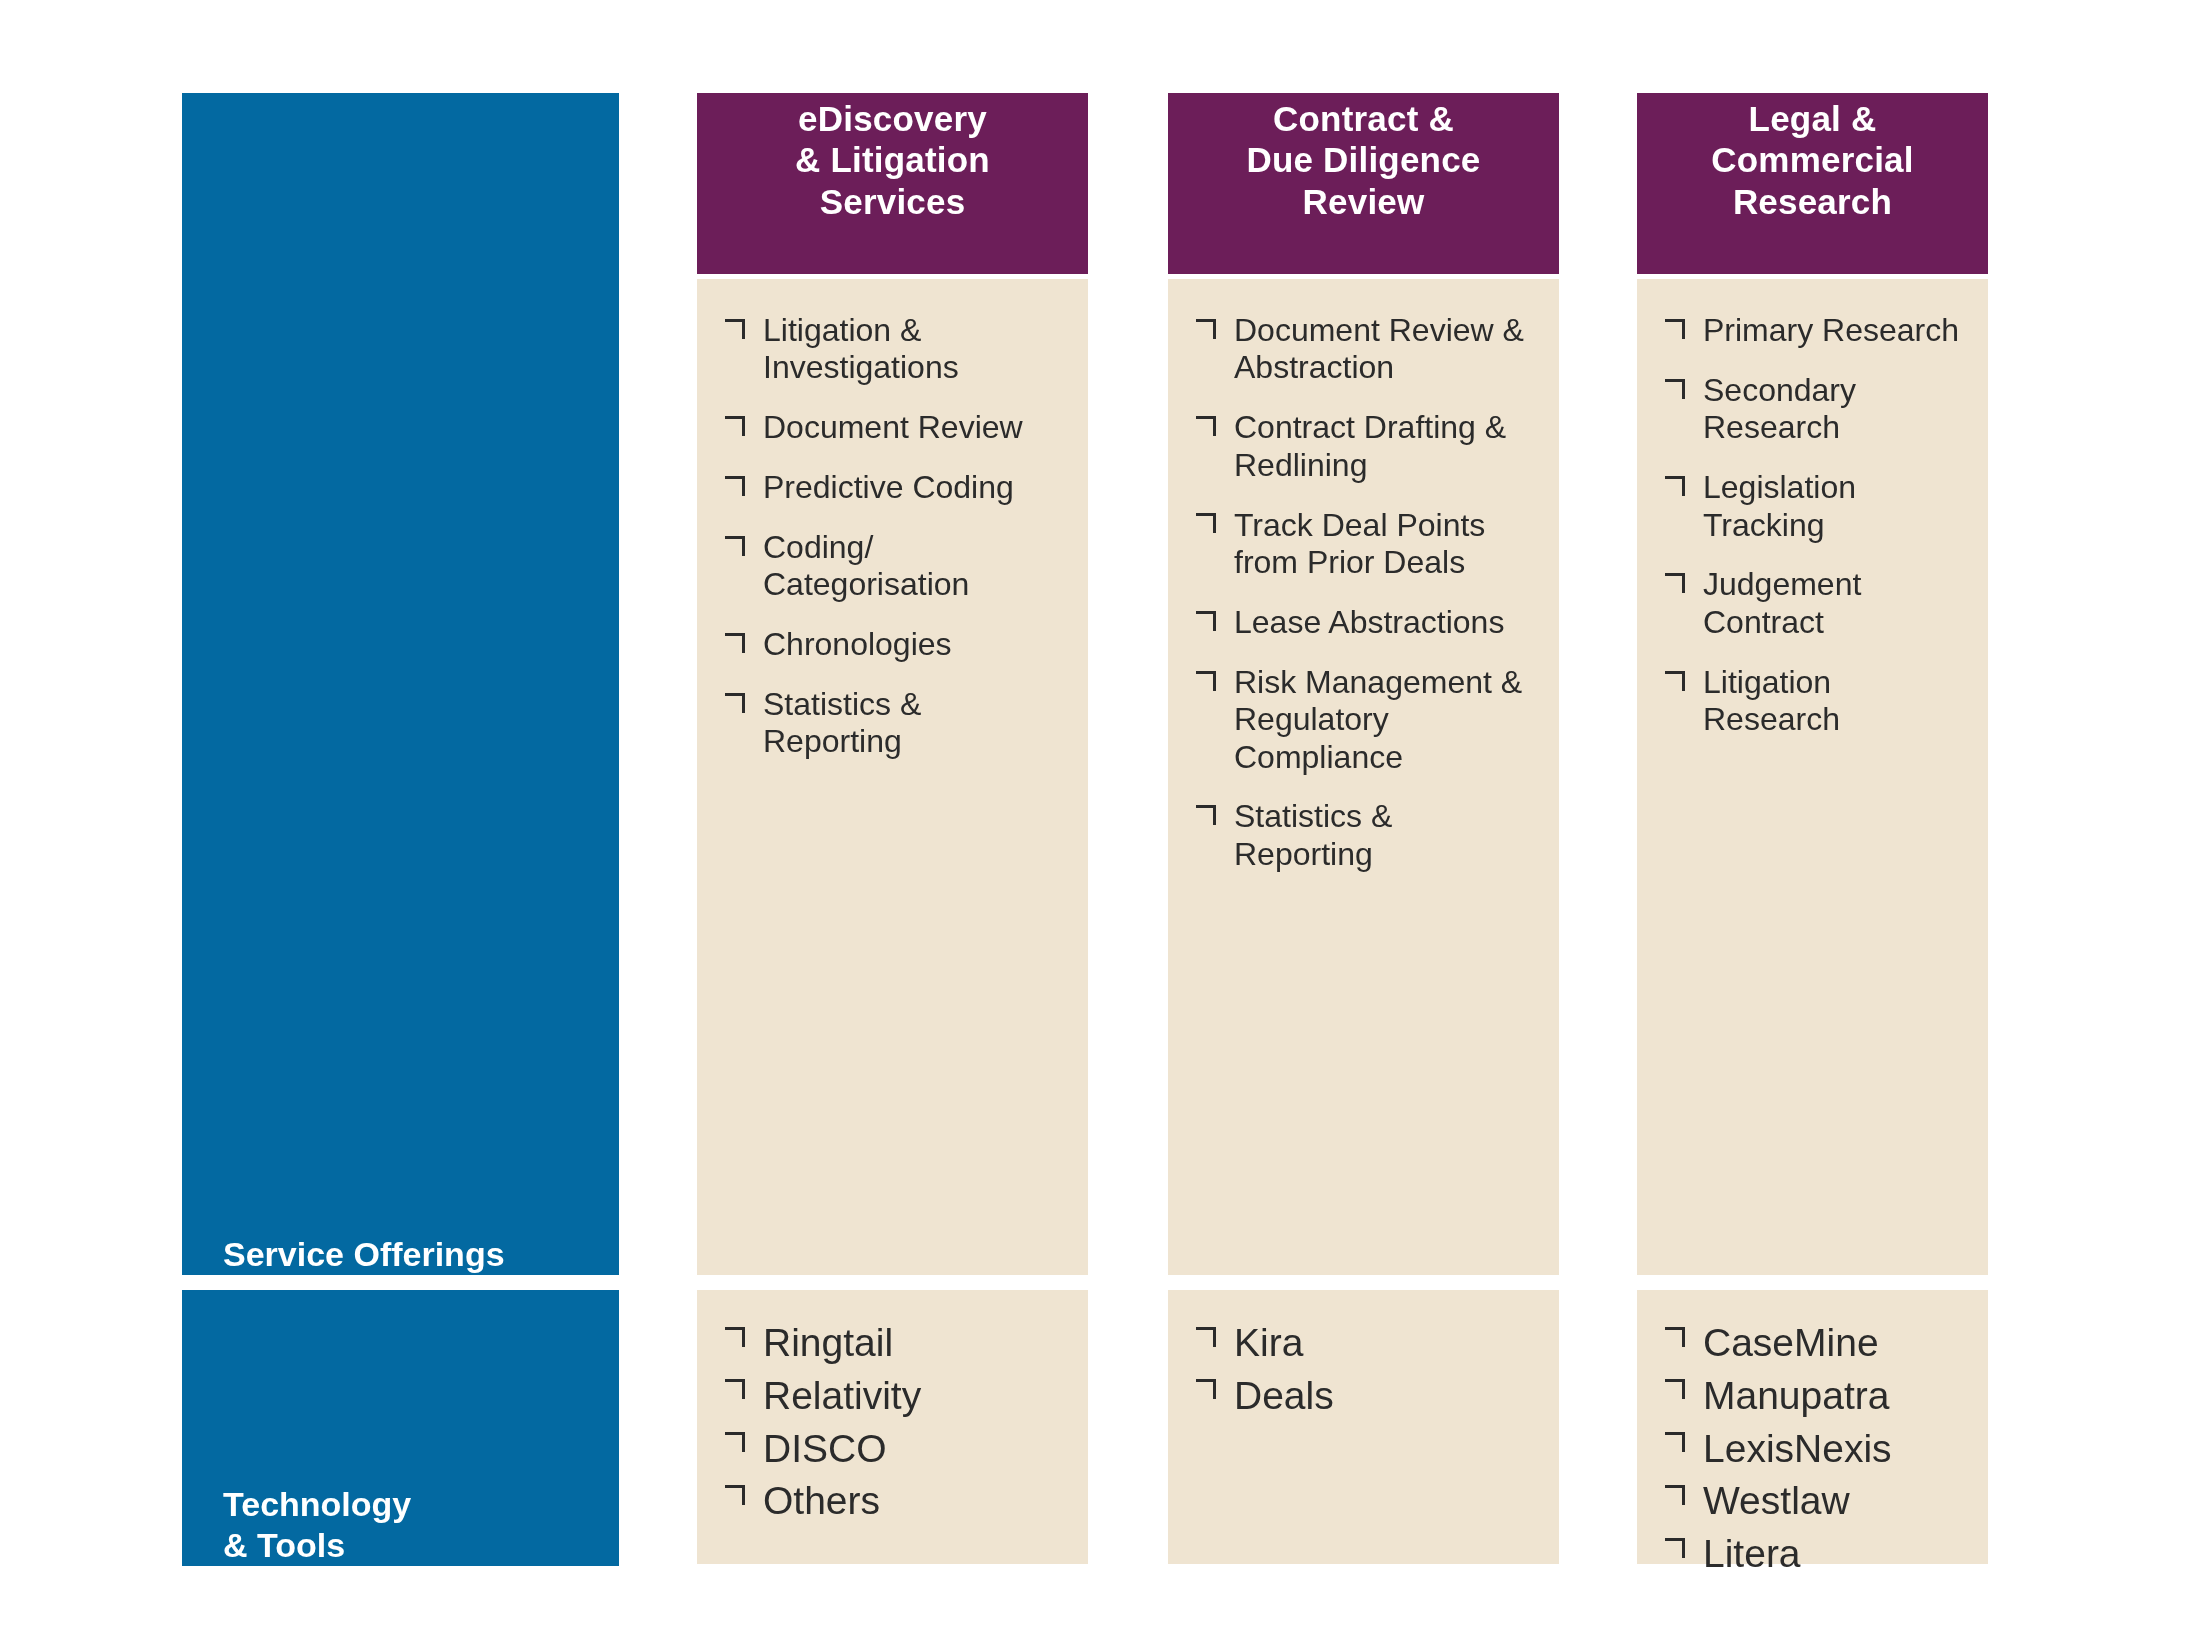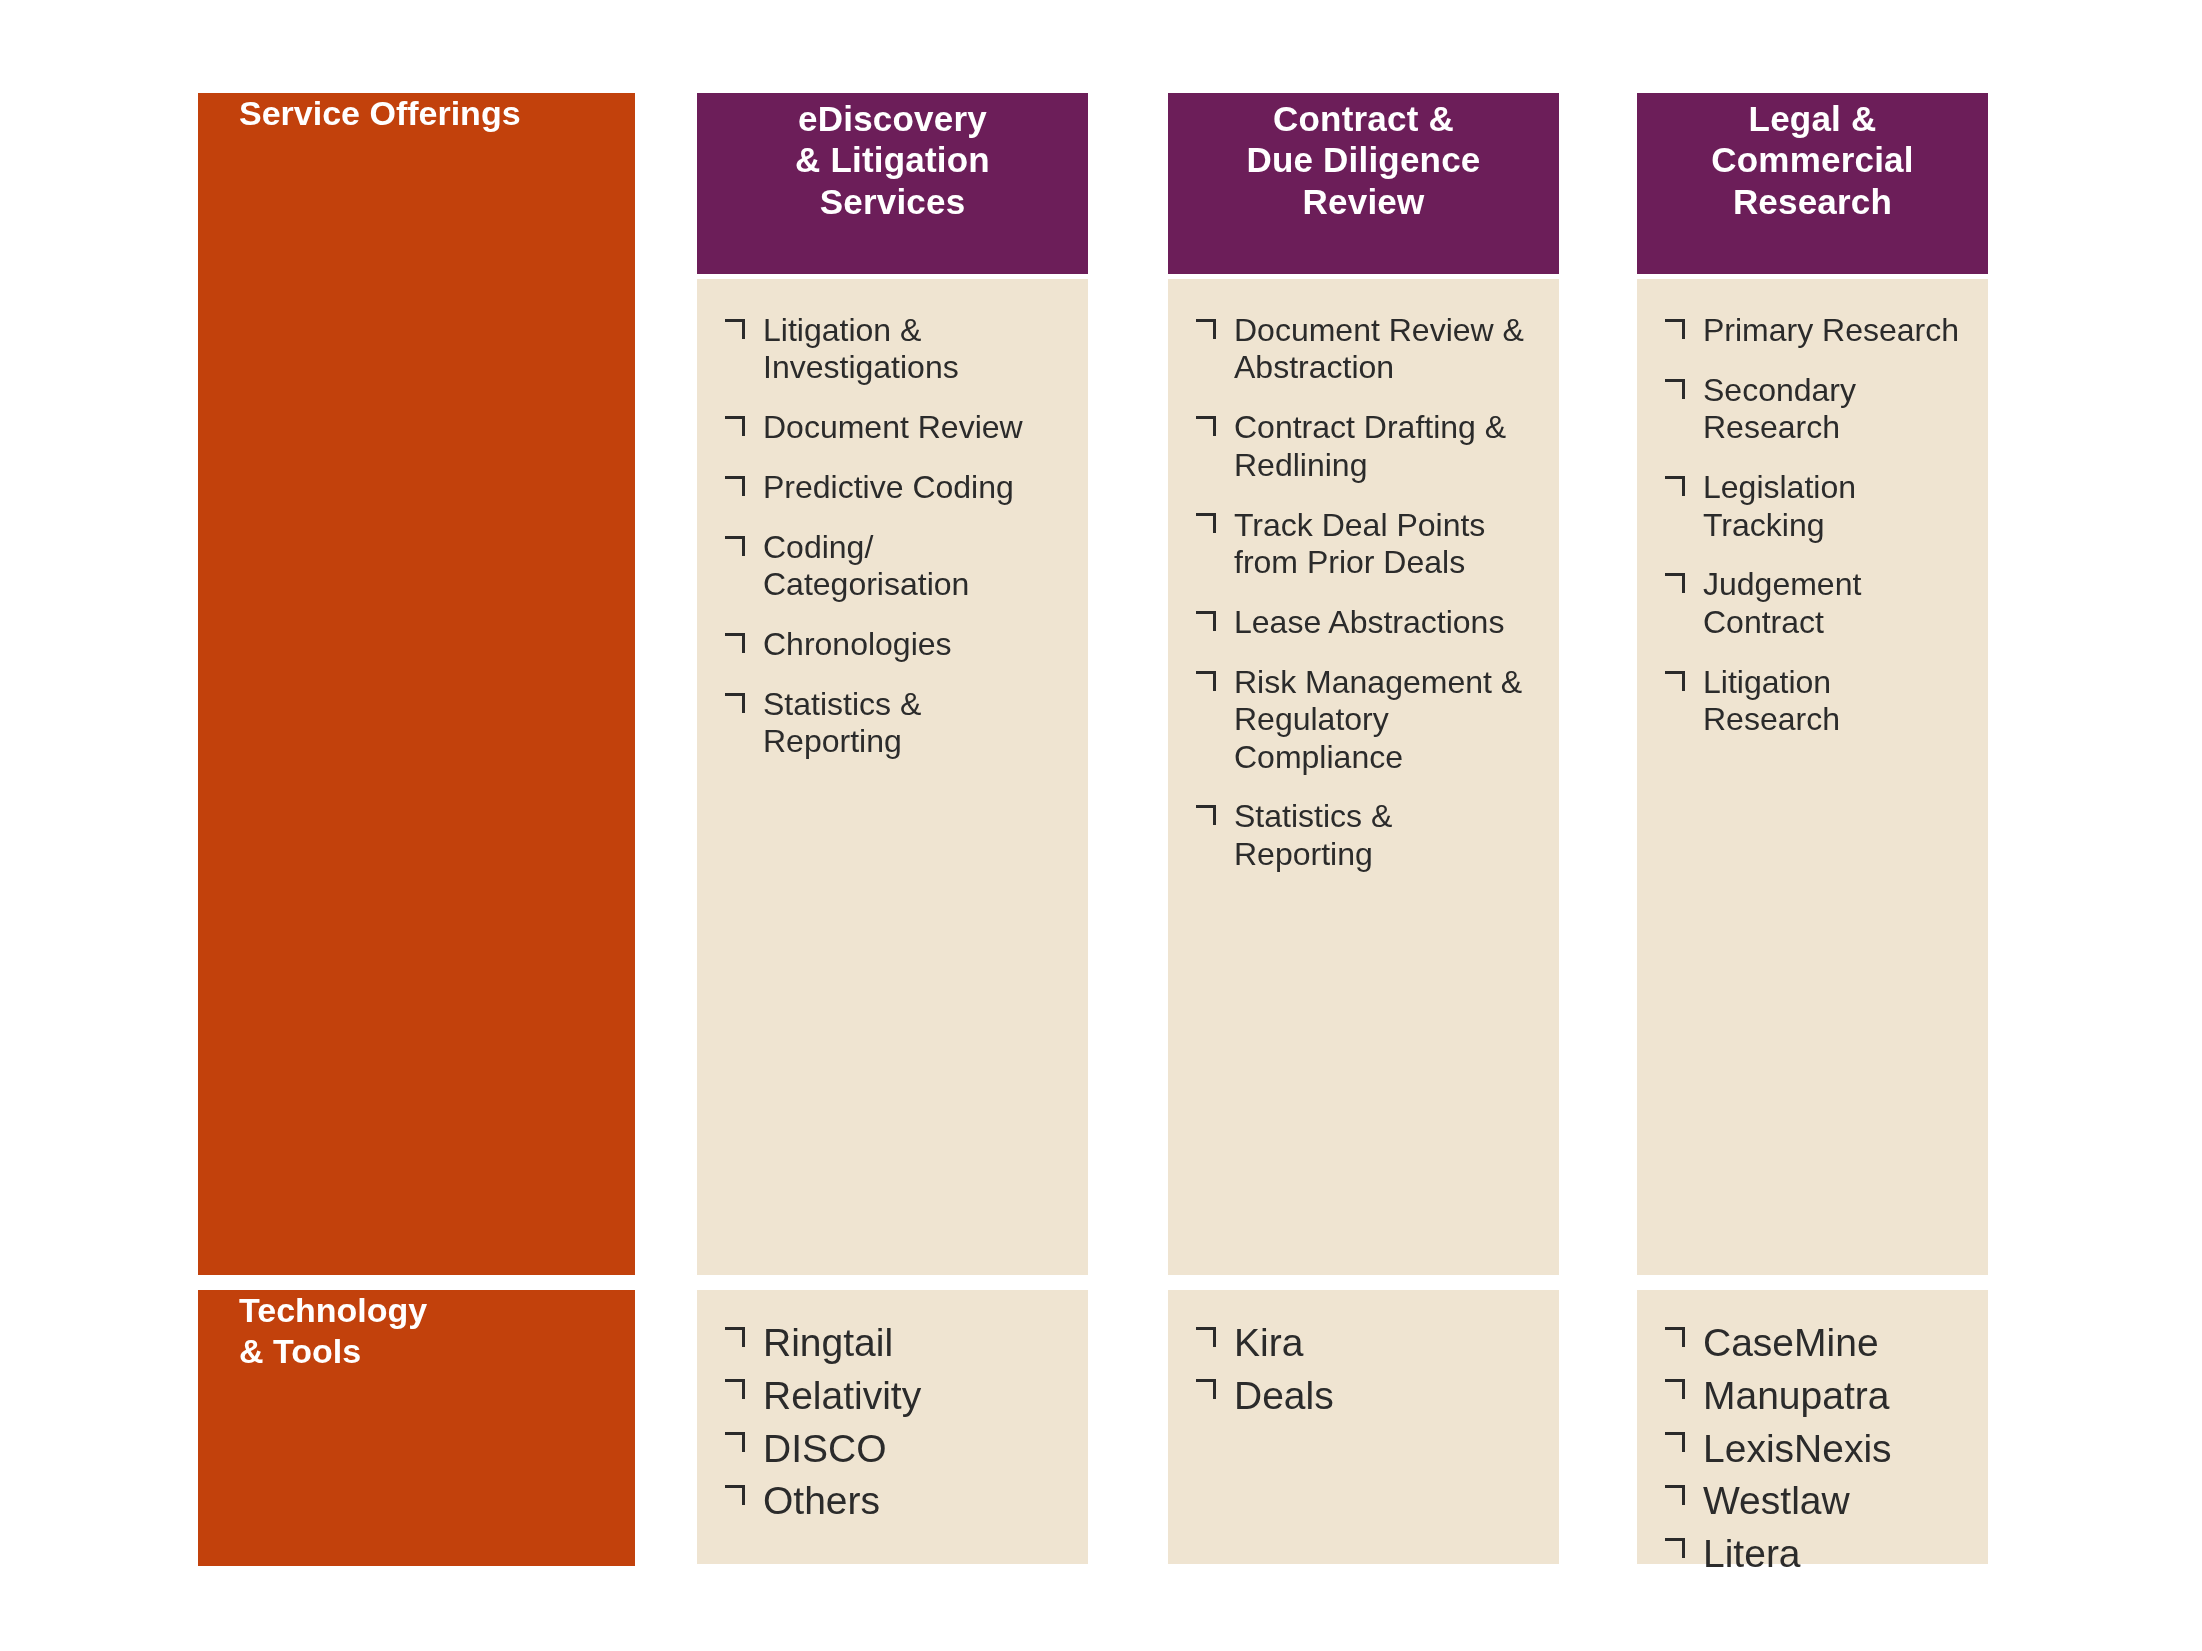--- a/index.html
+++ b/index.html
@@ -41,30 +41,29 @@
     padding: 5.2px 15.5px;
     font-weight: bold;
     font-size: 35px;
     line-height: 1.18;
     letter-spacing: 0.2px;
   }
 
   
   .label-block {
     position: absolute;
-    background: #c2410c;
+    background: #0369a1;
     color: #ffffff;
     display: flex;
-    align-items: flex-start;
+    align-items: flex-end;
     box-sizing: border-box;
     padding-left: 41px;
     font-weight: bold;
     font-size: 34px;
     line-height: 1.2;
-    margin-left: 16px;
   }
   .label-services {
     left: 182px;
     top: 93px;
     width: 437px;
     height: 1182px;
   }
   .label-tech {
     left: 182px;
     top: 1290px;

